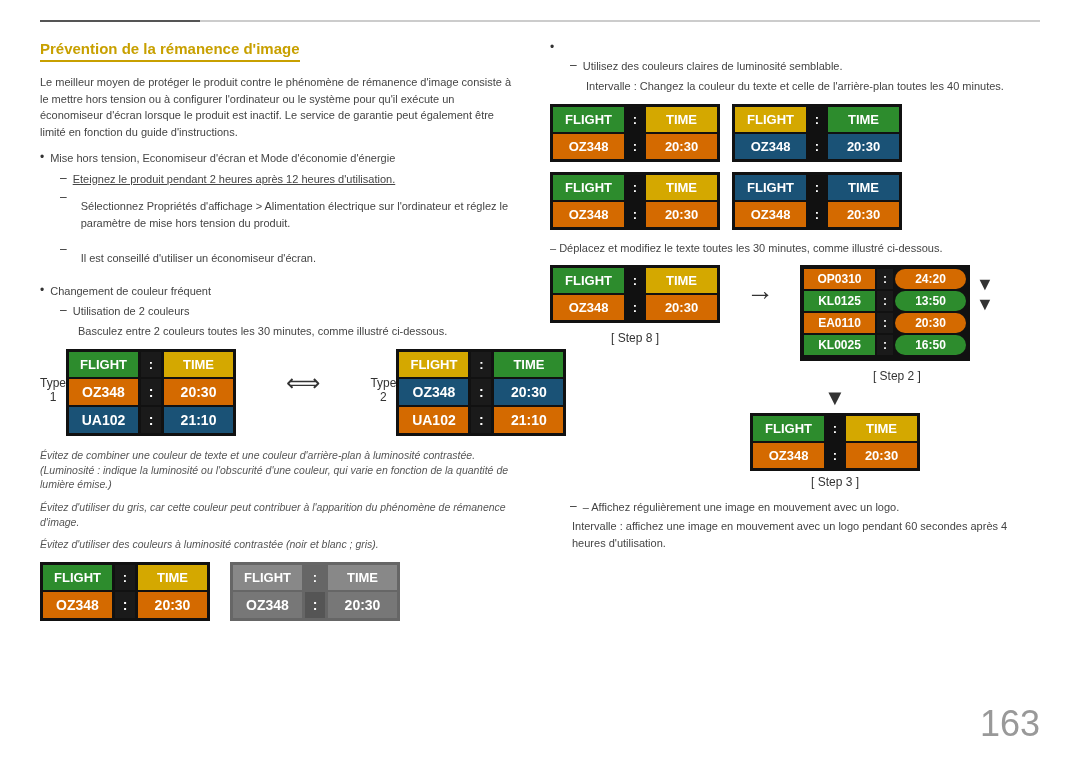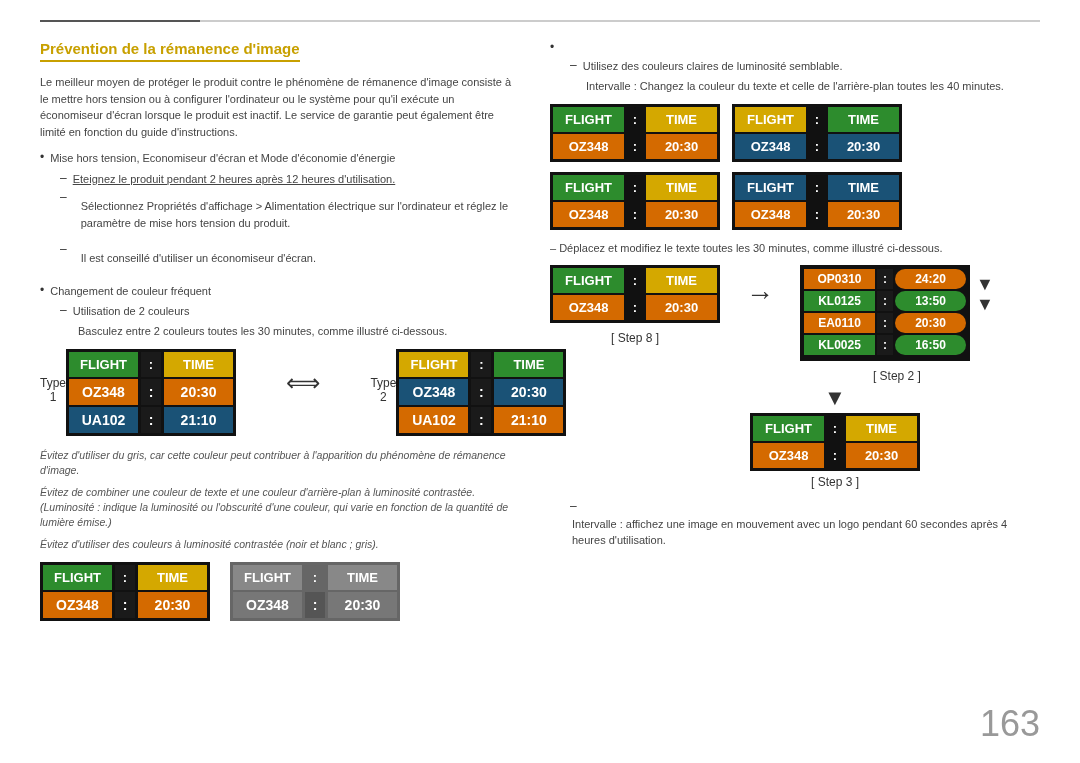--- a/index.html
+++ b/index.html
@@ -370,22 +370,22 @@
             </div>
             <div class="fb-row wide" style="width:164px;margin-top:2px;">
               <div class="fb-row-left bg-orange">UA102</div>
               <div class="fb-row-colon bg-dark">:</div>
               <div class="fb-row-right bg-orange">21:10</div>
             </div>
           </div>
         </div>
       </div>
 
+      <p class="italic-note" style="margin-top:6px;">Évitez de combiner une couleur de texte et une couleur d'arrière-plan à luminosité contrastée. (Luminosité : indique la luminosité ou l'obscurité d'une couleur, qui varie en fonction de la quantité de lumière émise.)</p>
       <p class="italic-note">Évitez d'utiliser du gris, car cette couleur peut contribuer à l'apparition du phénomène de rémanence d'image.</p>
-      <p class="italic-note" style="margin-top:6px;">Évitez de combiner une couleur de texte et une couleur d'arrière-plan à luminosité contrastée. (Luminosité : indique la luminosité ou l'obscurité d'une couleur, qui varie en fonction de la quantité de lumière émise.)</p>
       <p class="italic-note">Évitez d'utiliser des couleurs à luminosité contrastée (noir et blanc ; gris).</p>
 
       
       <div class="bottom-boards">
 
         <div style="background:#111;padding:3px;width:170px;">
           <div class="fb-header wide" style="width:164px;">
             <div class="fb-header-left bg-green">FLIGHT</div>
             <div class="fb-header-colon bg-dark">:</div>
             <div class="fb-header-right bg-yellow">TIME</div>
@@ -556,20 +556,21 @@
             <div style="width:18px;padding:5px 2px;font-size:13px;font-weight:bold;text-align:center;background:#111;color:#fff;">:</div>
             <div style="flex:1;padding:5px 4px;font-size:13px;font-weight:bold;text-align:center;background:#d46a00;color:#fff;">20:30</div>
           </div>
         </div>
         <div class="step-label">[ Step 3 ]</div>
       </div>
 
       <div style="margin-top:10px;">
         <div class="sub-dash">
           <span>–</span>
+          <span class="body-text" style="margin:0;">– Affichez régulièrement une image en mouvement avec un logo.</span>
         </div>
         <div style="margin-left:22px;">
           <span class="body-text" style="margin:0;">Intervalle : affichez une image en mouvement avec un logo pendant 60 secondes après 4 heures d'utilisation.</span>
         </div>
       </div>
     </div>
   </div>
 
   <div class="page-number">163</div>
 </div>

